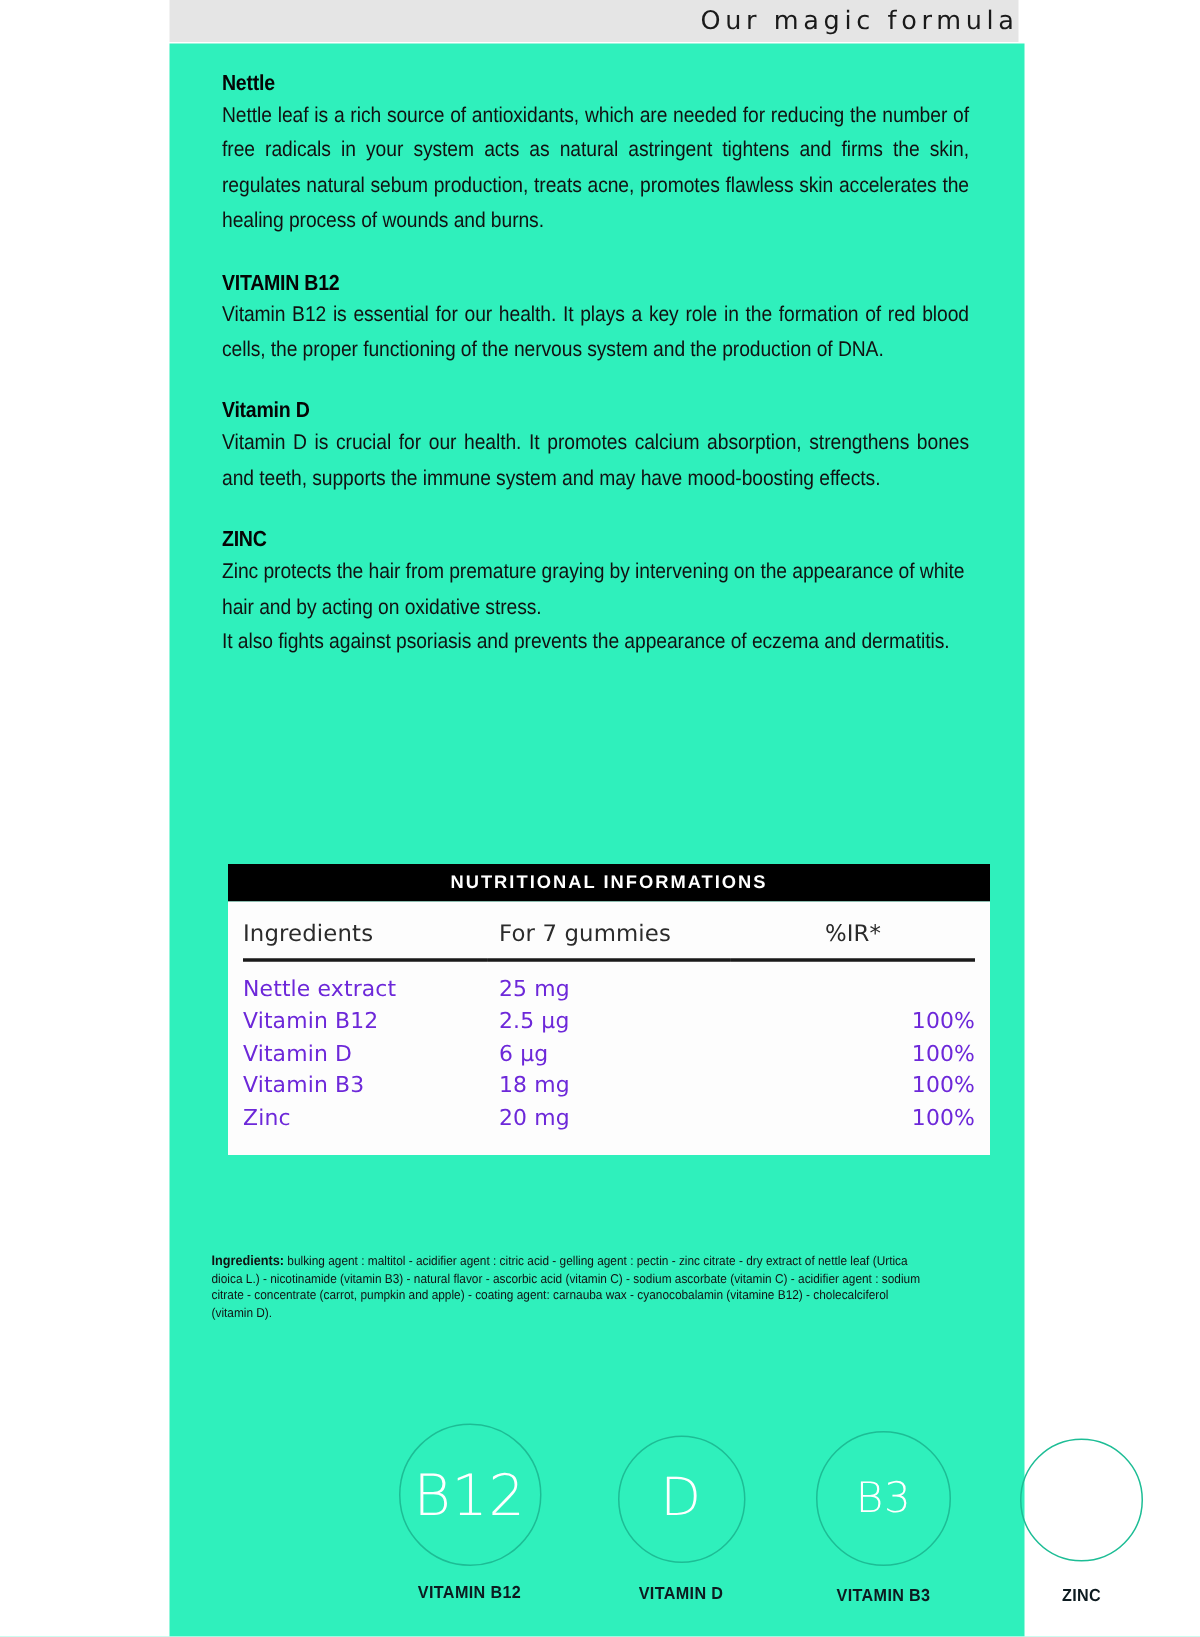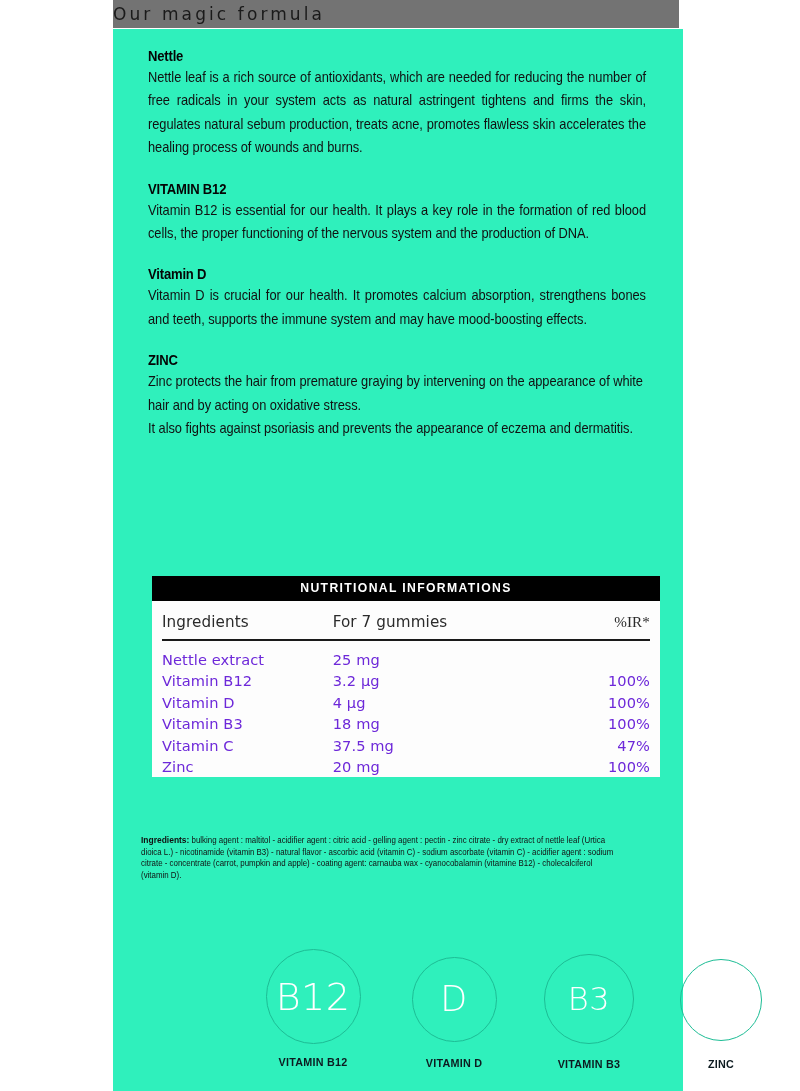--- a/index.html
+++ b/index.html
@@ -15,24 +15,24 @@
     font-family: "Liberation Sans", sans-serif;
   }
 
   
   #header-band {
     position: absolute;
     left: 113px;
     top: 0;
     width: 566px;
     height: 28px;
-    background: #737373;
+    background: #e5e5e5;
     display: flex;
     align-items: center;
-    justify-content: flex-start;
+    justify-content: flex-end;
   }
   #header-title {
     font-family: "DejaVu Sans", sans-serif;
     font-size: 17px;
     letter-spacing: 3.1px;
     color: #1a1a1a;
     font-weight: 400;
     white-space: nowrap;
   }
 
@@ -94,38 +94,38 @@
     height: 25px;
     line-height: 25px;
     text-align: center;
     font-family: "Liberation Sans", sans-serif;
     font-size: 12.2px;
     font-weight: bold;
     letter-spacing: 1.35px;
   }
   #nutrition-table-body {
     background: #fdfdfd;
-    padding: 12px 10px 0 10px;
+    padding: 12px 10px 14px 10px;
   }
   table.nt {
     width: 100%;
     border-collapse: collapse;
     table-layout: fixed;
   }
   table.nt th {
     font-family: "DejaVu Sans", sans-serif;
     font-weight: 400;
     font-size: 15.2px;
     color: #2b2b2b;
     text-align: left;
     padding: 0 0 8px 0;
     letter-spacing: 0.1px;
   }
   table.nt th.c2 { text-align: left; padding-left: 8px; }
-  table.nt th.c3 { text-align: right; font-family: Liberation Serif, serif; }
+  table.nt th.c3 { text-align: center; }
   #th-divider-row td {
     padding: 0;
     border-bottom: 2px solid #1a1a1a;
     height: 0;
   }
   table.nt td {
     font-family: "DejaVu Sans", sans-serif;
     font-size: 14.6px;
     color: #6d28d9;
     padding: 2.2px 0 2.2px 0;
@@ -198,21 +198,21 @@
   #badge-2 { left: 372px; top: 5px; width: 180px; }
   #badge-3 { left: 512px; top: 10px; width: 164px; }
 
   #badge-0 .badge-circle { width: 93px; height: 93px; }
   #badge-1 .badge-circle { width: 83px; height: 83px; }
   #badge-2 .badge-circle { width: 88px; height: 88px; }
   #badge-3 .badge-circle { width: 80px; height: 80px; }
 
   #badge-0 .badge-symbol { font-size: 38px; }
   #badge-1 .badge-symbol { font-size: 35px; }
-  #badge-2 .badge-symbol { font-size: 32px; }
+  #badge-2 .badge-symbol { font-size: 28px; }
   #badge-3 .badge-symbol { font-size: 33px; }
 
   #badge-0 .badge-label { margin-top: 11px; }
   #badge-1 .badge-label { margin-top: 14px; }
   #badge-2 .badge-label { margin-top: 13px; }
   #badge-3 .badge-label { margin-top: 16px; }
 </style>
 </head>
 <body>
 
@@ -262,37 +262,32 @@
           </tr>
         </thead>
         <tbody>
           <tr id="first-data-row">
             <td class="c1">Nettle extract</td>
             <td class="c2">25 mg</td>
             <td class="c3"></td>
           </tr>
           <tr>
             <td class="c1">Vitamin B12</td>
-            <td class="c2">3.2 µg</td>
+            <td class="c2">2.5 µg</td>
             <td class="c3">100%</td>
           </tr>
           <tr>
             <td class="c1">Vitamin D</td>
-            <td class="c2">4 µg</td>
+            <td class="c2">6 µg</td>
             <td class="c3">100%</td>
           </tr>
           <tr>
             <td class="c1">Vitamin B3</td>
             <td class="c2">18 mg</td>
             <td class="c3">100%</td>
-          </tr>
-          <tr>
-            <td class="c1">Vitamin C</td>
-            <td class="c2">37.5 mg</td>
-            <td class="c3">47%</td>
           </tr>
           <tr>
             <td class="c1">Zinc</td>
             <td class="c2">20 mg</td>
             <td class="c3">100%</td>
           </tr>
         </tbody>
       </table>
     </div>
   </div>

